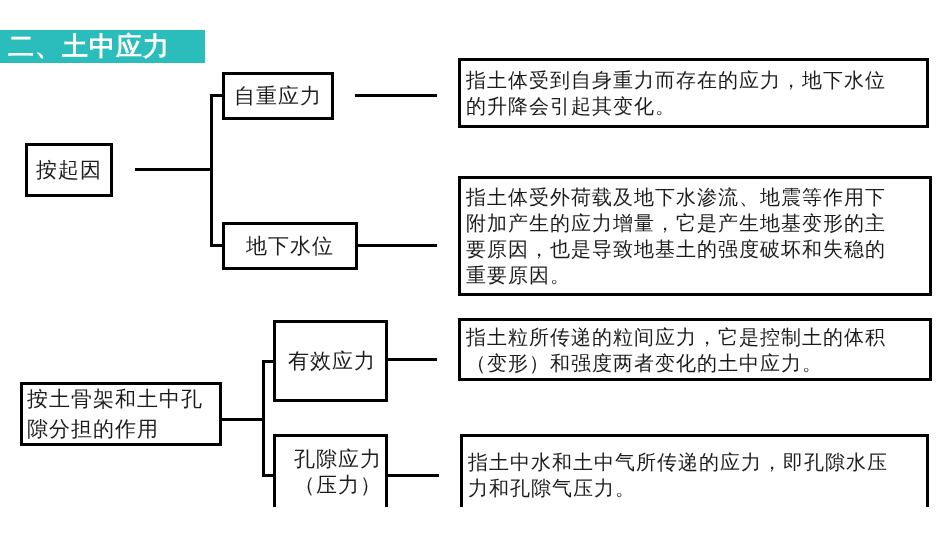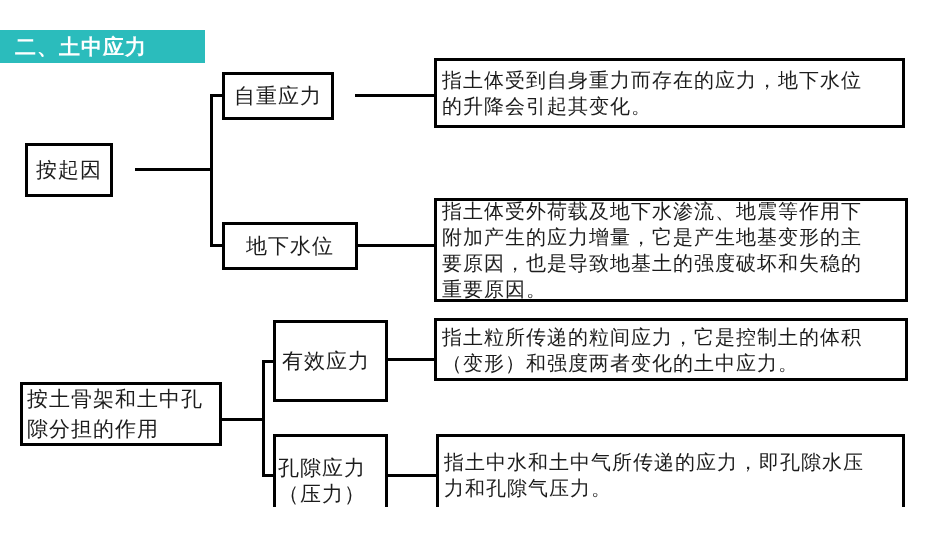--- a/index.html
+++ b/index.html
@@ -15,23 +15,23 @@
     background: #ffffff;
   }
   .banner {
     position: absolute;
     left: 0; top: 30px;
     width: 205px; height: 33px;
     background: var(--banner-bg, #2bbcbc);
     color: var(--banner-text, #ffffff);
     font-family: "Liberation Sans", sans-serif;
     font-weight: bold;
-    font-size: 21px;
+    font-size: 26px;
     line-height: 33px;
-    padding-left: 15px;
+    padding-left: 8px;
     box-sizing: border-box;
     letter-spacing: 1px;
   }
   .node {
     position: absolute;
     border: 3px solid var(--line, #000000);
     box-sizing: border-box;
     background: #ffffff;
     color: var(--text, #1c1c1c);
     font-size: 21px;
@@ -53,46 +53,47 @@
     border: 3px solid var(--line, #000000);
     box-sizing: border-box;
     background: #ffffff;
     color: var(--text, #1c1c1c);
     font-size: 20px;
     line-height: 26px;
     letter-spacing: 1px;
     display: flex;
     align-items: center;
     padding: 0 5px;
+    margin-left: 24px;
   }
   .desc.no-bottom {
     border-bottom: none;
     align-items: flex-start;
     padding-top: 12px;
   }
   .bind-text {
     white-space: pre-line;
   }
   .line {
     position: absolute;
     background: var(--line, #000000);
   }
   .cat2 {
     font-size: 21px;
     line-height: 30px;
     padding: 0 4px;
   }
   .pore {
     line-height: 26px;
-    align-items: flex-end;
+    align-items: flex-start;
     padding-top: 9px;
-    padding-left: 2px;
+    padding-left: 18px;
   }
   .eff {
-    padding-left: 6px;
+    padding-left: 12px;
   }
 </style>
 </head>
 <body>
 
 <div id="stage">
 
   <div class="banner">
     <span class="bind-text">二、土中应力</span>
   </div>
@@ -107,21 +108,21 @@
 
   <div class="node" style="left:222px; top:222px; width:136px; height:48px;">
     <span class="bind-text">地下水位</span>
   </div>
 
   <div class="desc" style="left:434px; top:58px; width:471px; height:70px;">
     <span class="bind-text">指土体受到自身重力而存在的应力，地下水位
 的升降会引起其变化。</span>
   </div>
 
-  <div class="desc" style="left:434px; top:198px; width:474px; height:104px;">
+  <div class="desc" style="left:434px; top:176px; width:474px; height:120px;">
     <span class="bind-text">指土体受外荷载及地下水渗流、地震等作用下
 附加产生的应力增量，它是产生地基变形的主
 要原因，也是导致地基土的强度破坏和失稳的
 重要原因。</span>
   </div>
 
   <div class="line" style="left:135px; top:168px; width:78px; height:3px;"></div>
   <div class="line" style="left:210px; top:94px; width:3px; height:153px;"></div>
   <div class="line" style="left:210px; top:94px; width:15px; height:3px;"></div>
   <div class="line" style="left:210px; top:244px; width:15px; height:3px;"></div>

